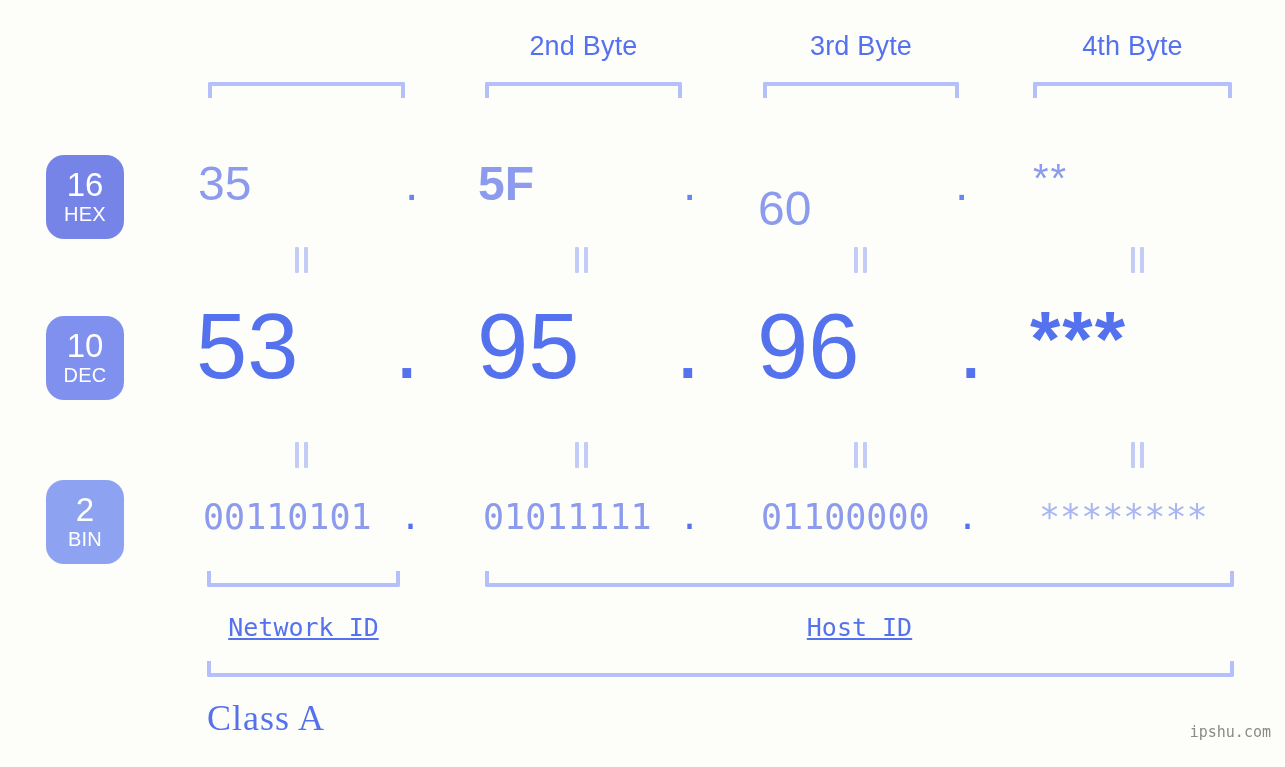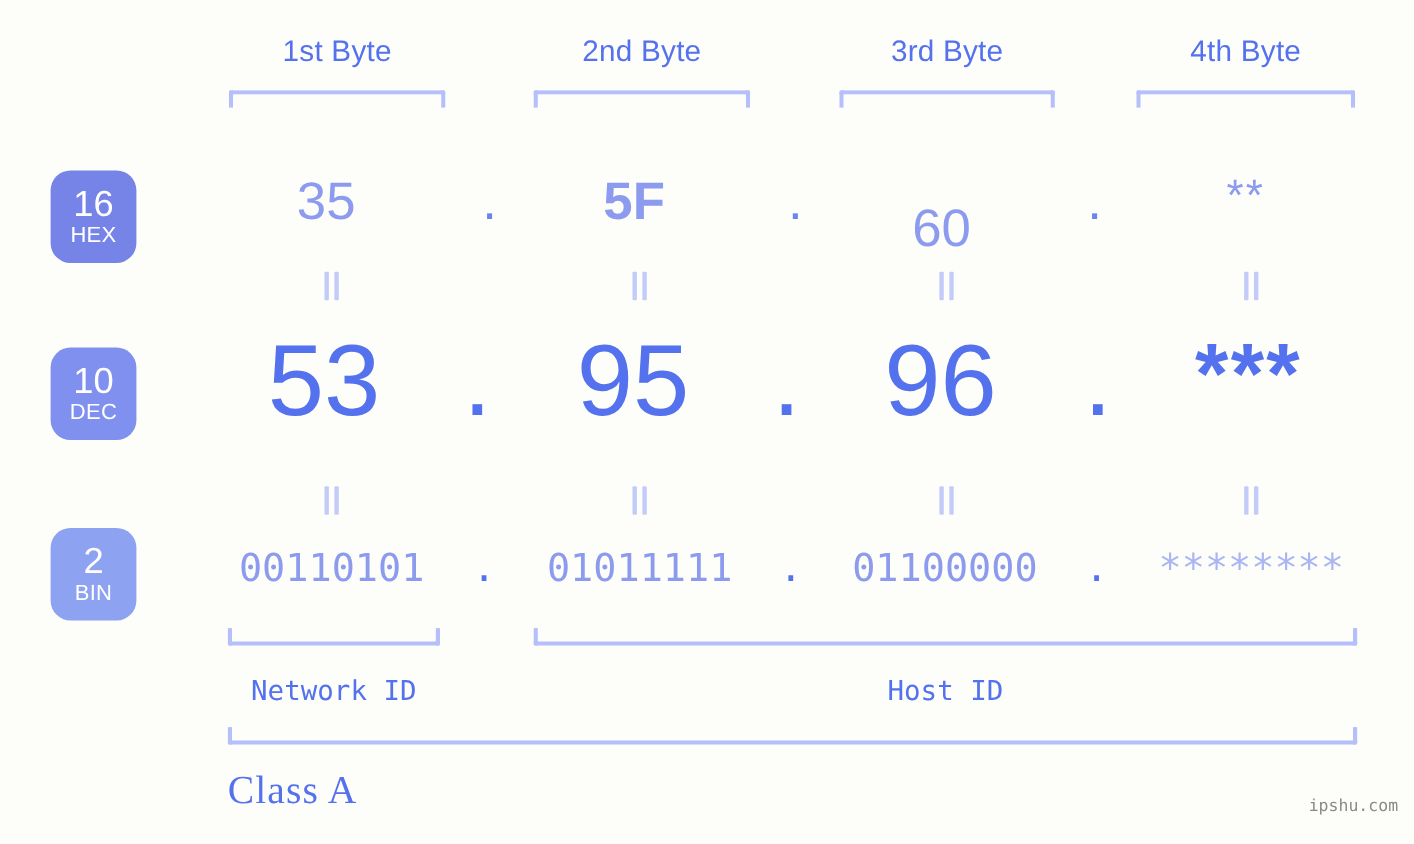--- a/index.html
+++ b/index.html
@@ -74,21 +74,21 @@
     line-height: 1.15;
     letter-spacing: 0.3px;
   }
   #badge-hex { top: 155px; height: 84px; background: #7684e8; }
   #badge-dec { top: 316px; height: 84px; background: #8090ee; }
   #badge-bin { top: 480px; height: 84px; background: #8ea2f2; }
 
   
   .cell {
     position: absolute;
-    text-align: center;
+    text-align: left;
     white-space: nowrap;
     line-height: 1;
   }
 
   .row-hex .cell {
     font-size: 48px;
     color: #8c9bee;
     font-family: "Liberation Sans", sans-serif;
     top: 160px;
   }
@@ -160,20 +160,21 @@
   }
 
   
   .id-label {
     position: absolute;
     font-size: 25px;
     color: #5471ee;
     font-family: "DejaVu Sans Mono", monospace;
     text-align: center;
     white-space: nowrap;
+    text-decoration: underline;
   }
 
   .class-label {
     position: absolute;
     font-size: 36px;
     color: #5471ee;
     font-family: Liberation Serif, serif;
     text-align: left;
     white-space: nowrap;
     letter-spacing: 1px;
@@ -187,21 +188,20 @@
     color: #8a8a8a;
     font-family: "DejaVu Sans Mono", monospace;
     white-space: nowrap;
   }
 </style>
 </head>
 <body>
 
 <div id="stage">
 
-  <div class="byte-label" style="left:208px; width:197px;">1st Byte</div>
   <div class="byte-label" style="left:485px; width:197px;">2nd Byte</div>
   <div class="byte-label" style="left:763px; width:196px;">3rd Byte</div>
   <div class="byte-label" style="left:1033px; width:199px;">4th Byte</div>
 
   <div class="bracket down" style="left:208px; top:82px; width:197px;"></div>
   <div class="bracket down" style="left:485px; top:82px; width:197px;"></div>
   <div class="bracket down" style="left:763px; top:82px; width:196px;"></div>
   <div class="bracket down" style="left:1033px; top:82px; width:199px;"></div>
 
   <div class="badge" id="badge-hex">

